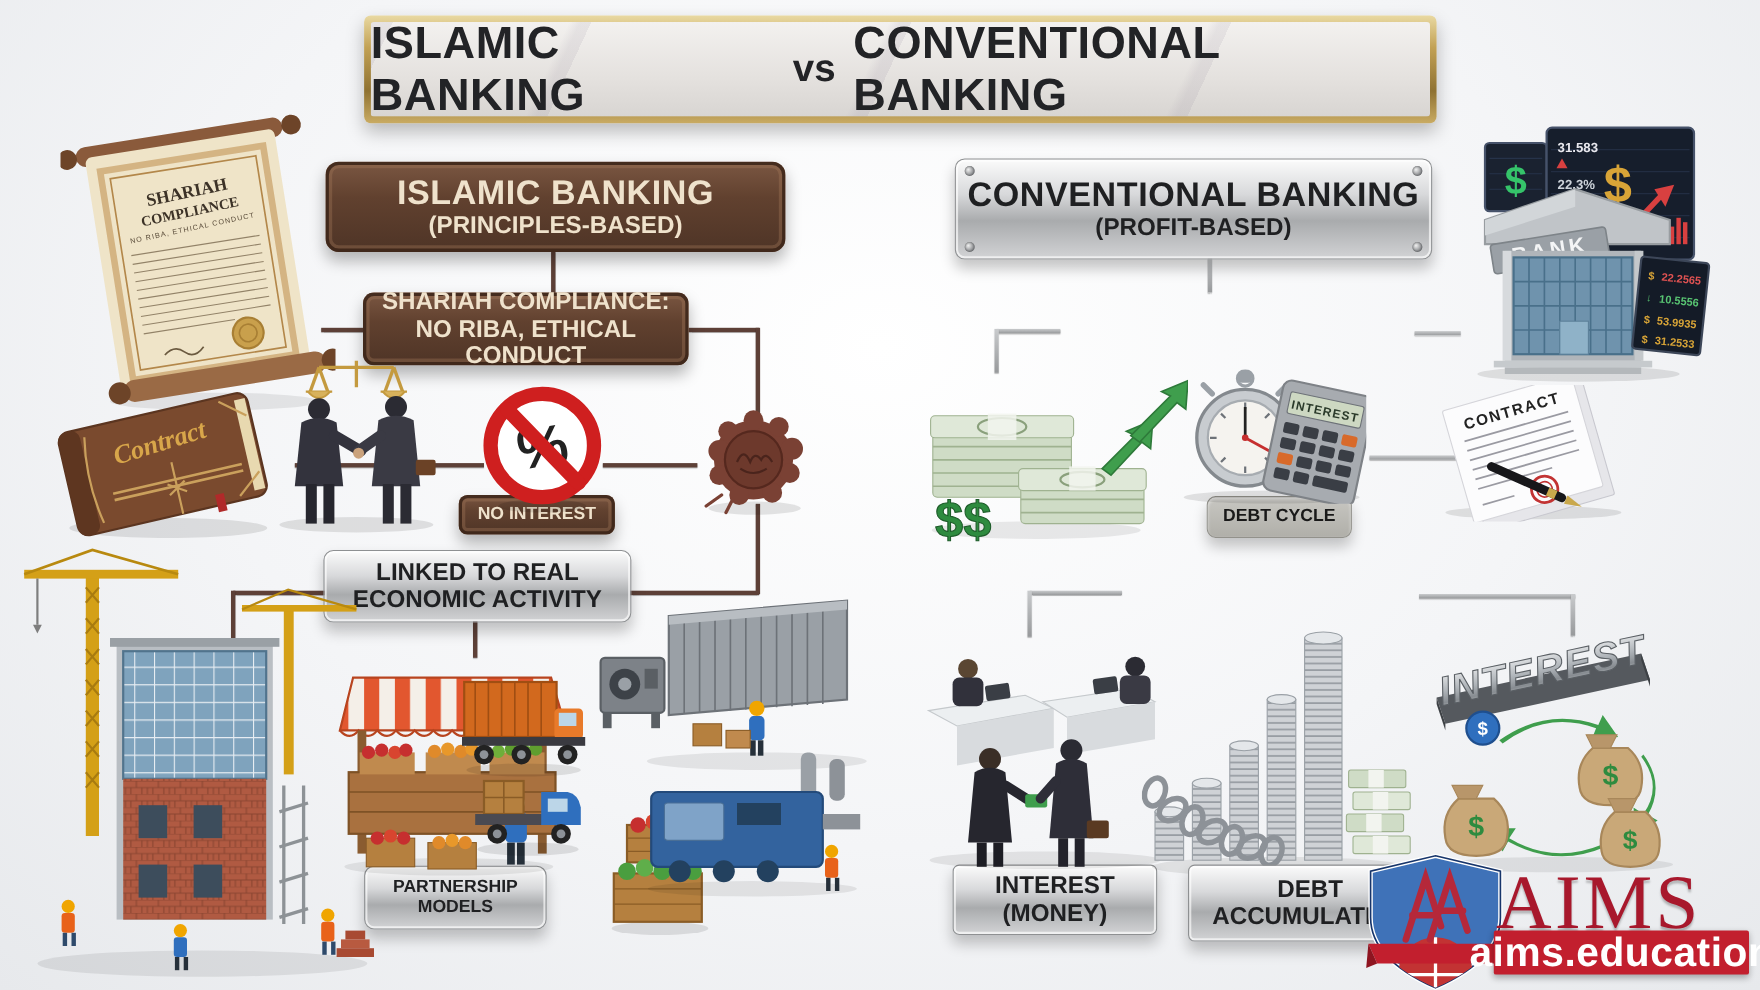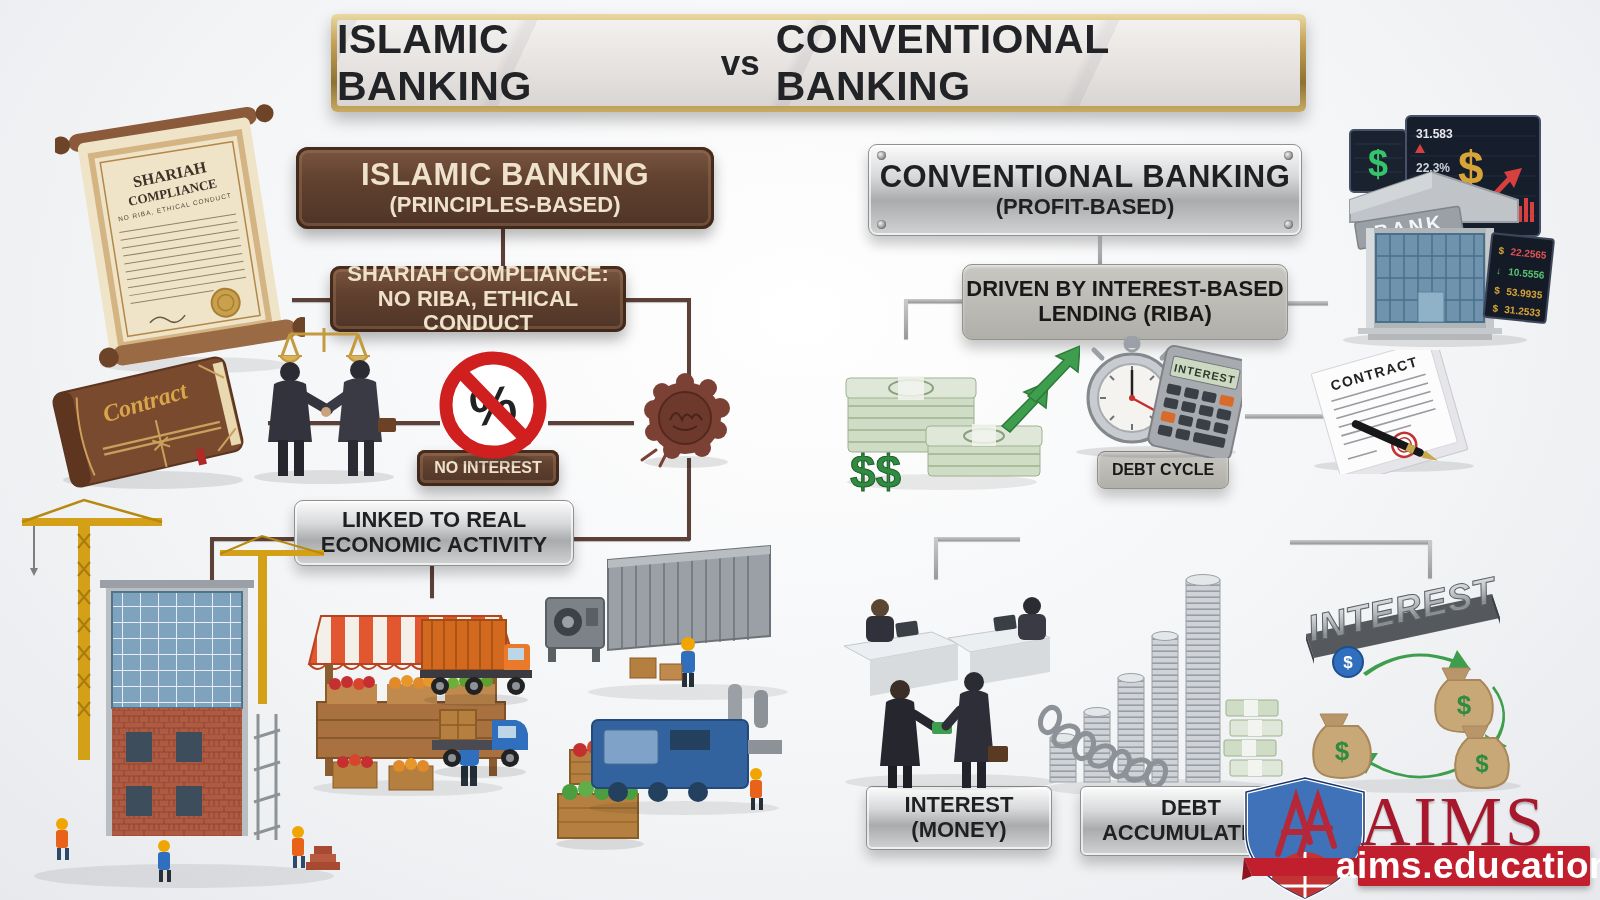--- a/index.html
+++ b/index.html
@@ -107,34 +107,34 @@
 
   <div class="abs plaque wood" style="left:417px;top:450px;width:142px;height:36px;border-radius:8px">
     <div class="t-sm">NO INTEREST</div>
   </div>
 
   <div class="abs plaque metal" style="left:294px;top:500px;width:278px;height:64px">
     <div class="t-lg">LINKED TO REAL</div>
     <div class="t-lg">ECONOMIC ACTIVITY</div>
   </div>
 
+  <div class="abs plaque metal" style="left:331px;top:787px;width:164px;height:56px">
+    <div class="t-sm">PARTNERSHIP</div>
+    <div class="t-sm">MODELS</div>
+  </div>
 
   <div class="abs plaque metal" style="left:868px;top:144px;width:432px;height:90px">
     <span class="screw tl"></span>
       <span class="screw tr"></span>
       <span class="screw bl"></span>
       <span class="screw br"></span>
     <div class="t-xl">CONVENTIONAL BANKING</div>
     <div class="t-lg">(PROFIT-BASED)</div>
   </div>
 
-  <div class="abs plaque concrete" style="left:962px;top:264px;width:324px;height:74px">
-    <div class="t-md">DRIVEN BY INTEREST-BASED</div>
-    <div class="t-md">LENDING (RIBA)</div>
-  </div>
 
   <div class="abs plaque concrete" style="left:1097px;top:451px;width:130px;height:36px;border-radius:8px">
     <div class="t-sm">DEBT CYCLE</div>
   </div>
 
 
   <div class="abs plaque metal" style="left:866px;top:786px;width:184px;height:62px;border-radius:6px">
     <div class="t-md">INTEREST</div>
     <div class="t-md">(MONEY)</div>
   </div>

